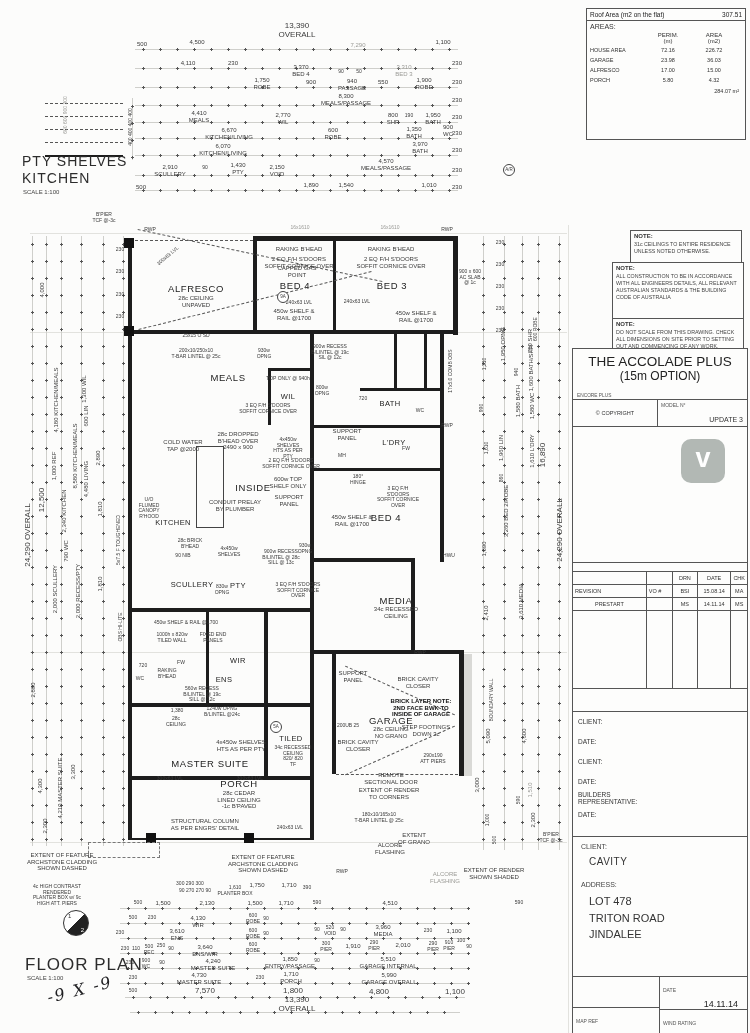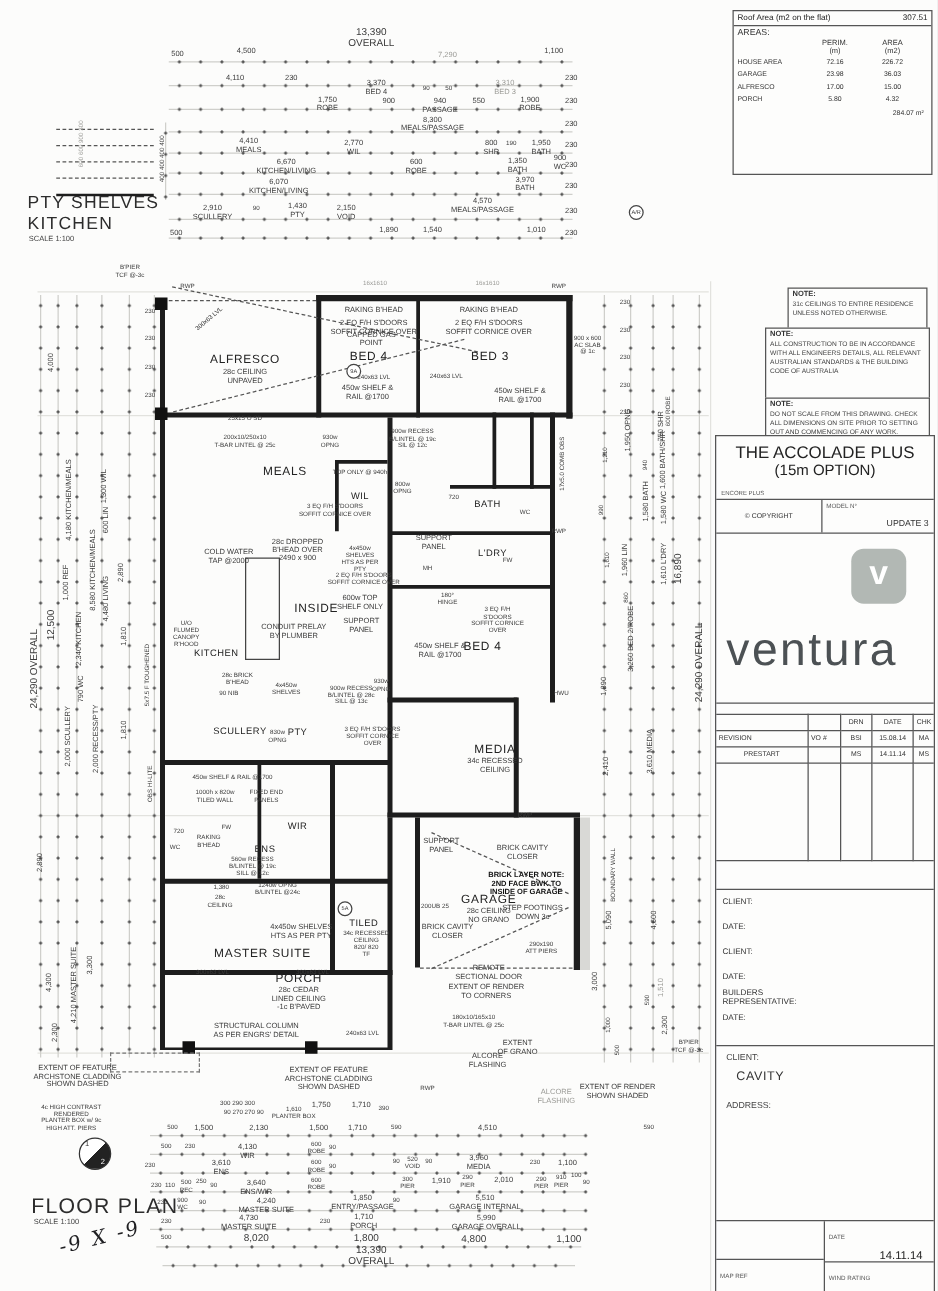--- a/index.html
+++ b/index.html
@@ -321,21 +321,21 @@
       <span class="lb t" style="left: 130px; top: 963px; transform: translate(-50%, -50%);">230</span>
       <span class="lb t" style="left: 146px; top: 964px; transform: translate(-50%, -50%);">900
 WC</span>
       <span class="lb t" style="left: 162px; top: 963px; transform: translate(-50%, -50%);">90</span>
       <span class="lb" style="left: 213px; top: 965px; transform: translate(-50%, -50%);">4,240
 MASTER SUITE</span>
       <span class="lb t" style="left: 133px; top: 978px; transform: translate(-50%, -50%);">230</span>
       <span class="lb" style="left: 199px; top: 979px; transform: translate(-50%, -50%);">4,730
 MASTER SUITE</span>
       <span class="lb t" style="left: 133px; top: 991px; transform: translate(-50%, -50%);">500</span>
-      <span class="lb b" style="left: 205px; top: 991px; transform: translate(-50%, -50%);">8,020</span>
+      <span class="lb b" style="left: 205px; top: 991px; transform: translate(-50%, -50%);">7,570</span>
       <span class="lb t" style="left: 253px; top: 919px; transform: translate(-50%, -50%);">600
 ROBE</span>
       <span class="lb t" style="left: 266px; top: 919px; transform: translate(-50%, -50%);">90</span>
       <span class="lb t" style="left: 253px; top: 934px; transform: translate(-50%, -50%);">600
 ROBE</span>
       <span class="lb t" style="left: 266px; top: 934px; transform: translate(-50%, -50%);">90</span>
       <span class="lb t" style="left: 253px; top: 948px; transform: translate(-50%, -50%);">600
 ROBE</span>
       <span class="lb t" style="left: 317px; top: 930px; transform: translate(-50%, -50%);">90</span>
       <span class="lb t" style="left: 330px; top: 931px; transform: translate(-50%, -50%);">520
@@ -382,21 +382,21 @@
       <span class="lb rs" style="left: 390px; top: 404px; transform: translate(-50%, -50%);">BATH</span>
       <span class="lb t" style="left: 420px; top: 411px; transform: translate(-50%, -50%);">WC</span>
       <span class="lb rs" style="left: 394px; top: 443px; transform: translate(-50%, -50%);">L'DRY</span>
       <span class="lb r" style="left: 253px; top: 488px; transform: translate(-50%, -50%);">INSIDE</span>
       <span class="lb rs" style="left: 173px; top: 523px; transform: translate(-50%, -50%);">KITCHEN</span>
       <span class="lb rs" style="left: 192px; top: 585px; transform: translate(-50%, -50%);">SCULLERY</span>
       <span class="lb rs" style="left: 238px; top: 586px; transform: translate(-50%, -50%);">PTY</span>
       <span class="lb r" style="left: 386px; top: 518px; transform: translate(-50%, -50%);">BED 4</span>
       <span class="lb r" style="left: 396px; top: 601px; transform: translate(-50%, -50%);">MEDIA</span>
       <span class="lb rs" style="left: 238px; top: 661px; transform: translate(-50%, -50%);">WIR</span>
-      <span class="lb rs" style="left: 212px; top: 680px; transform: translate(-50%, -50%);">ENS</span>
+      <span class="lb rs" style="left: 224px; top: 680px; transform: translate(-50%, -50%);">ENS</span>
       <span class="lb rs" style="left: 291px; top: 739px; transform: translate(-50%, -50%);">TILED</span>
       <span class="lb r" style="left: 391px; top: 721px; transform: translate(-50%, -50%);">GARAGE</span>
       <span class="lb r" style="left: 210px; top: 764px; transform: translate(-50%, -50%);">MASTER SUITE</span>
       <span class="lb r" style="left: 239px; top: 784px; transform: translate(-50%, -50%);">PORCH</span>
       <span class="lb" style="left: 297px; top: 272px; transform: translate(-50%, -50%);">CAPPED GAS
 POINT</span>
       <span class="lb" style="left: 299px; top: 249px; transform: translate(-50%, -50%);">RAKING B'HEAD</span>
       <span class="lb" style="left: 391px; top: 249px; transform: translate(-50%, -50%);">RAKING B'HEAD</span>
       <span class="lb" style="left: 299px; top: 263px; transform: translate(-50%, -50%);">2 EQ F/H S'DOORS
 SOFFIT CORNICE OVER</span>
@@ -613,21 +613,20 @@
       <div style="flex:1;position:relative">
         <span class="tb-lbl" style="position:absolute;left:3px;top:2px">MODEL N°</span>
         <span style="position:absolute;right:4px;bottom:3px;font-size:7px">UPDATE 3</span>
       </div>
     </div>
 
     <div style="height:135px;position:relative;border-bottom:1px solid #555">
       <div class="logo-ic" style="right:22px;top:12px">
           <span>v</span>
         </div>
-      <div class="wordmark" style="left:8px;top:72px">ventura</div>
     </div>
 
     <div style="height:140px;border-bottom:1px solid #555;position:relative">
       <table class="rev" style="width:100%;margin-top:8px">
         <tbody>
             <tr>
           <td style="width:78px;border-left:none"></td>
               <td style="width:24px"></td>
           <td style="width:22px;text-align:center">DRN</td>
           <td style="width:30px;text-align:center">DATE</td>
@@ -665,20 +664,23 @@
       <div class="sig" style="margin-bottom:6px">DATE:</div>
       <div class="sig" style="margin-bottom:6px;white-space:pre-line">BUILDERS
 REPRESENTATIVE:</div>
       <div class="sig">DATE:</div>
     </div>
 
     <div style="height:133px;border-bottom:1px solid #555;padding:6px 8px 0">
       <div style="font-size:7px;color:#444">CLIENT:</div>
       <div style="font-size:10px;margin:6px 0 14px 8px;letter-spacing:.5px">CAVITY</div>
       <div style="font-size:7px;color:#444">ADDRESS:</div>
+      <div style="font-size:11px;margin:5px 0 0 8px;line-height:1.5;white-space:pre-line">LOT 478
+TRITON ROAD
+JINDALEE</div>
     </div>
 
     <div style="flex:1;display:flex;height:150px">
       <div style="width:86px;border-right:1px solid #555">
         <div style="height:30px;border-bottom:1px solid #555"></div>
         <div style="height:34px;border-bottom:1px solid #555;padding:1px 3px"><span class="tb-lbl">MAP REF</span><div class="tb-val" style="text-align:center;margin-top:4px">84 04 39</div></div>
 
       </div>
       <div style="flex:1">
         <div style="height:30px;border-bottom:1px solid #555;padding:1px 3px"><span class="tb-lbl">DATE</span><div class="tb-val" style="text-align:right;margin-top:3px;padding-right:6px">14.11.14</div></div>

